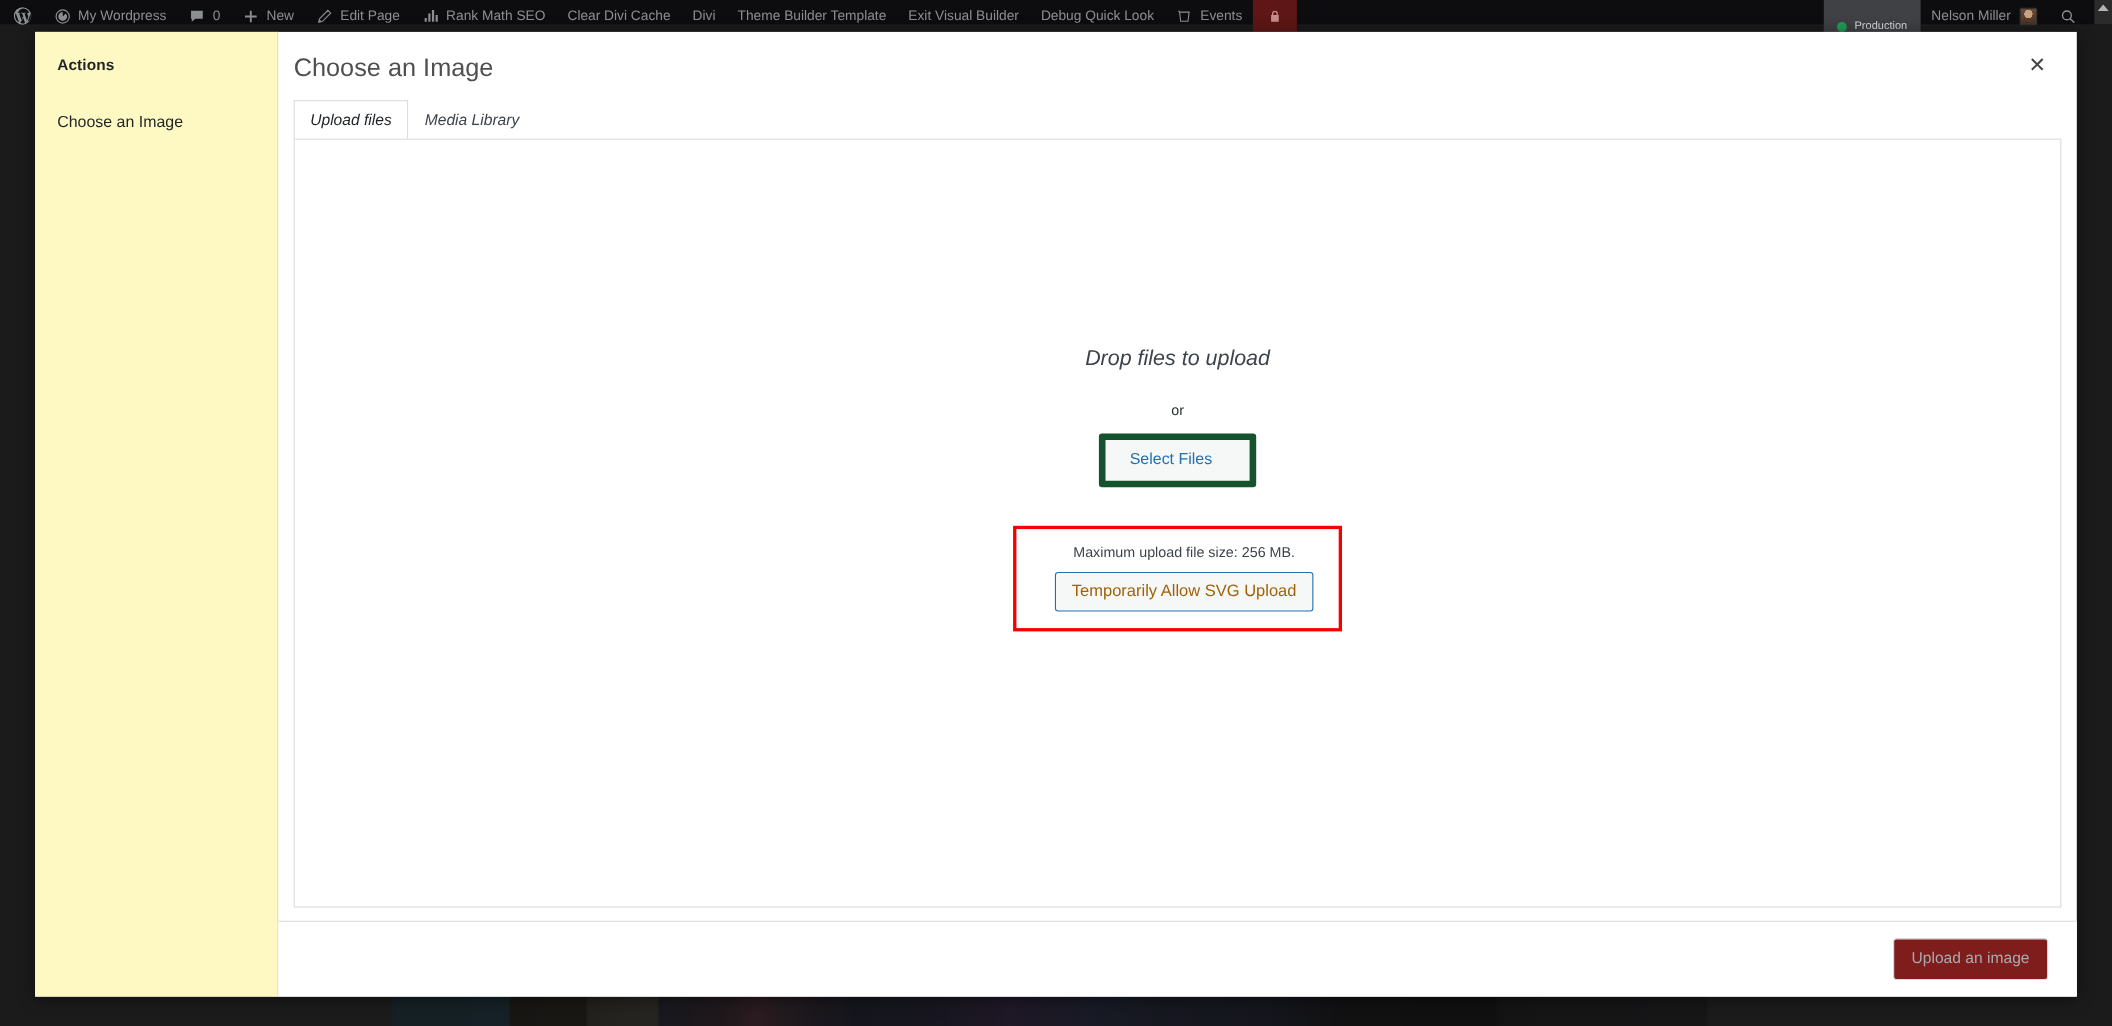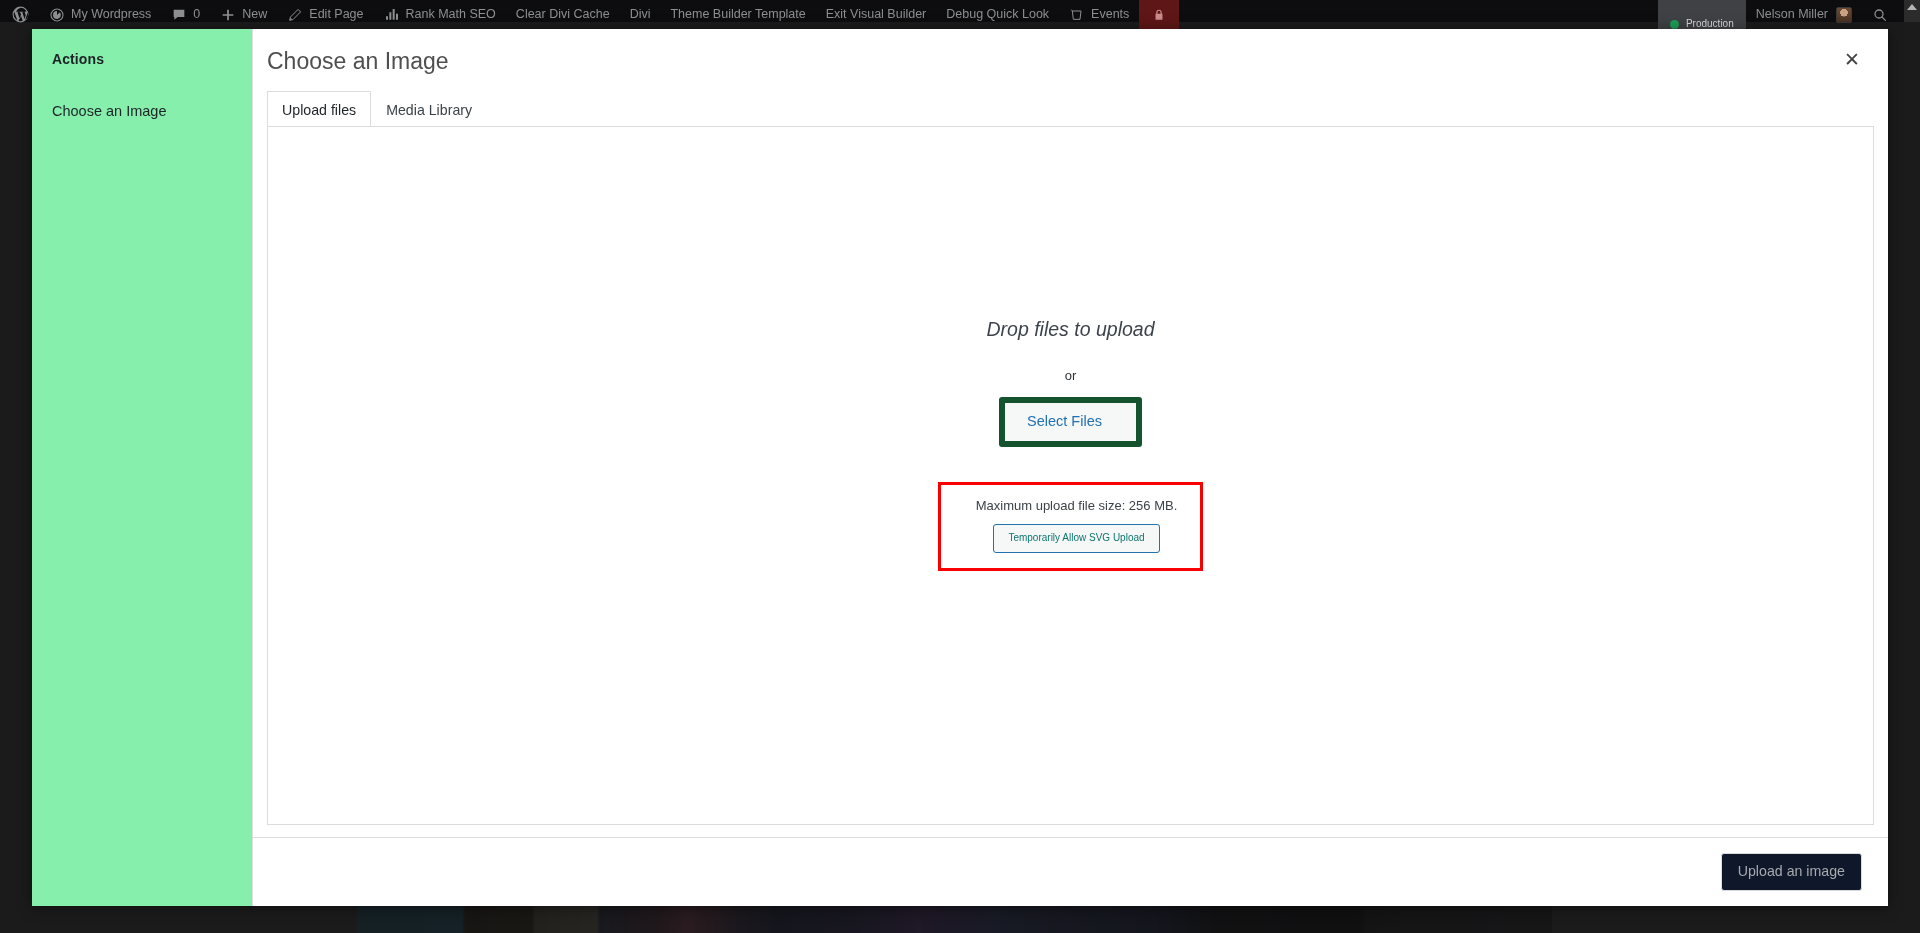--- a/index.html
+++ b/index.html
@@ -144,21 +144,21 @@
     background: #fff;
     display: flex;
     z-index: 80;
     box-shadow: 0 2px 14px rgba(0,0,0,0.45);
   }
 
   
   #modal-sidebar {
     width: 221px;
     flex: 0 0 221px;
-    background: #86efac;
+    background: #fef9c3;
     border-right: 1px solid #ddd;
     padding: 22px 0 0 0;
   }
   #sidebar-heading {
     font-size: 14px;
     font-weight: bold;
     color: #1d2327;
     padding: 0 20px;
     margin-bottom: 27px;
     letter-spacing: 0.1px;
@@ -209,20 +209,21 @@
     border: none;
     font-family: "Liberation Sans", sans-serif;
   }
 
   #tabs {
     display: flex;
     align-items: center;
     margin: 14px 0 0 0;
     padding-left: 14px;
     position: relative;
+    font-style: italic;
   }
   .tab {
     font-size: 14.2px;
     color: #3c434a;
     padding: 9px 14px 8px 14px;
     cursor: pointer;
     line-height: 1.3;
     border: 1px solid transparent;
     border-bottom: none;
     position: relative;
@@ -284,22 +285,22 @@
     flex-direction: column;
     align-items: center;
     background: #fff;
   }
   #max-upload-size {
     font-size: 13px;
     color: #3c434a;
     margin-bottom: 11px;
   }
   #allow-svg-button {
-    font-size: 10px;
-    color: #0f766e;
+    font-size: 15px;
+    color: #a16207;
     background: #f6f7f7;
     border: 1px solid #2271b1;
     border-radius: 3px;
     padding: 6px 14px 7px 14px;
     cursor: pointer;
     line-height: 1.4;
     font-family: "Liberation Sans", sans-serif;
   }
 
   #modal-footer {
@@ -309,21 +310,21 @@
     margin: 12px 0 0 0;
     display: flex;
     align-items: center;
     justify-content: flex-end;
     padding: 0 26px 0 0;
     background: #fff;
   }
   #upload-image-button {
     font-size: 14.2px;
     color: #a7aaad;
-    background: #0f172a;
+    background: #7f1d1d;
     border: 1px solid #dcdcde;
     border-radius: 3px;
     padding: 8px 16px 9px 16px;
     cursor: default;
     line-height: 1.4;
     font-family: "Liberation Sans", sans-serif;
   }
 </style>
 </head>
 <body>

